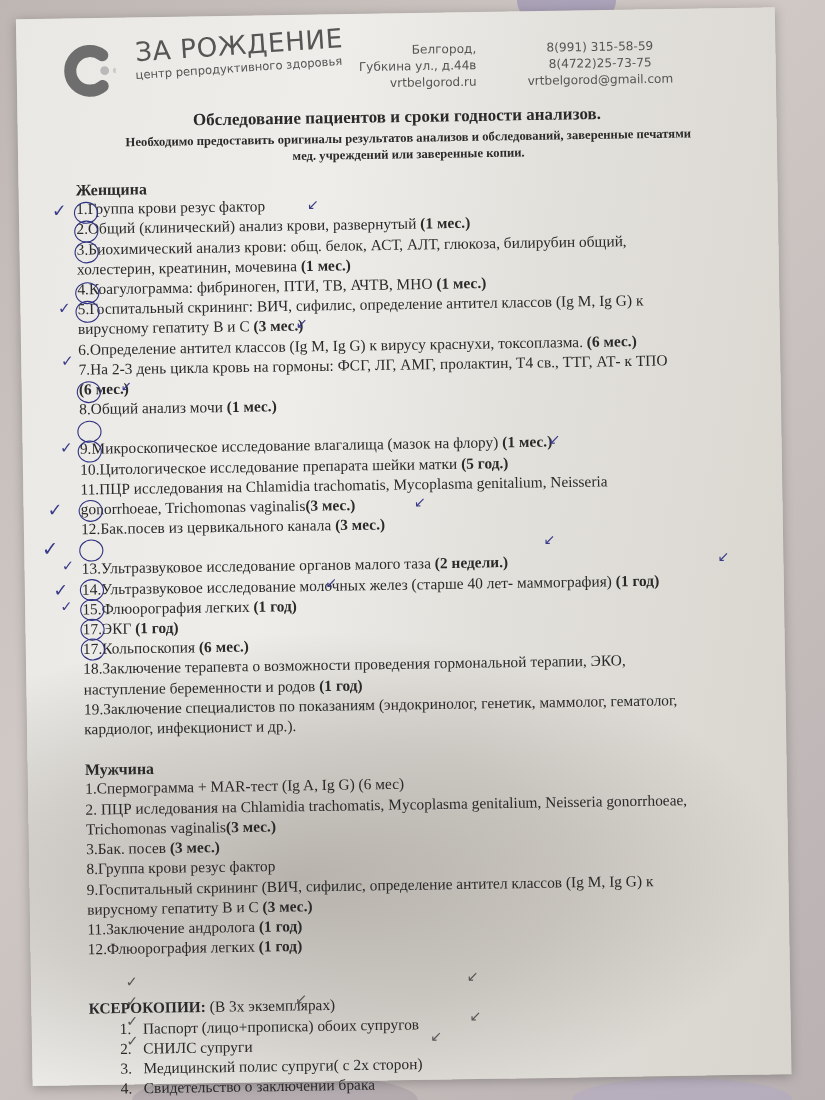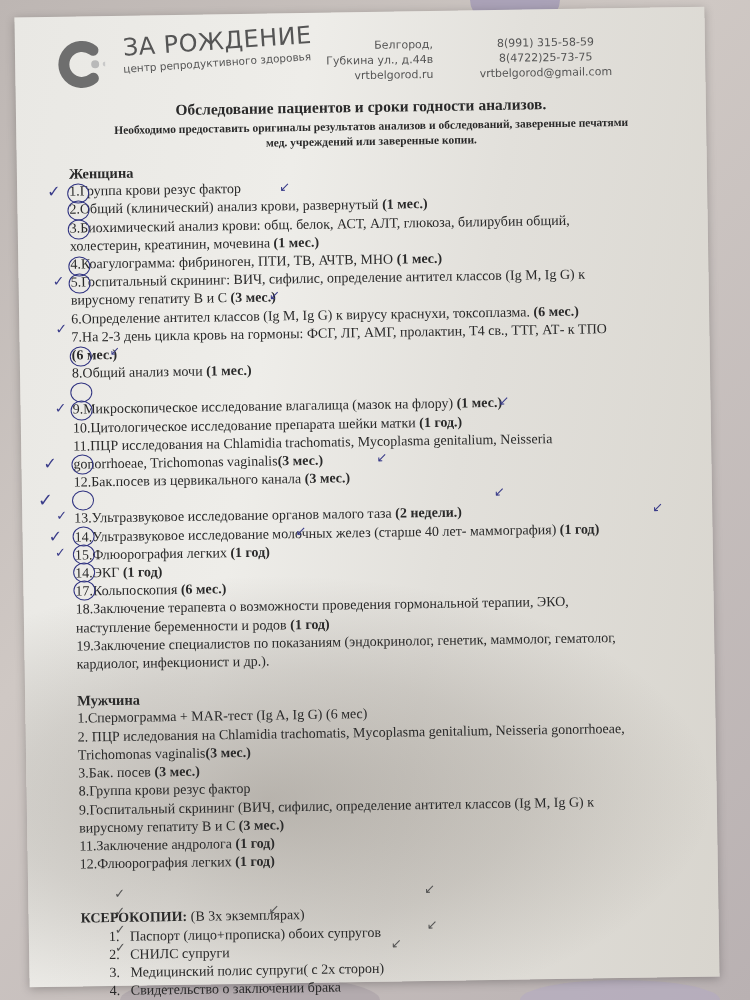--- a/index.html
+++ b/index.html
@@ -82,29 +82,29 @@
       <div class="line"><span>холестерин, креатинин, мочевина </span><b>(1 мес.)</b></div>
       <div class="line"><span>4.Коагулограмма: фибриноген, ПТИ, ТВ, АЧТВ, МНО </span><b>(1 мес.)</b></div>
       <div class="line"><span>5.Госпитальный скрининг: ВИЧ, сифилис, определение антител классов (Ig M, Ig G) к</span></div>
       <div class="line"><span>вирусному гепатиту В и С </span><b>(3 мес.)</b></div>
       <div class="line"><span>6.Определение антител классов (Ig M, Ig G) к вирусу краснухи, токсоплазма. </span><b>(6 мес.)</b></div>
       <div class="line"><span>7.На 2-3 день цикла кровь на гормоны: ФСГ, ЛГ, АМГ, пролактин, Т4 св., ТТГ, АТ- к ТПО</span></div>
       <div class="line"><b>(6 мес.)</b></div>
       <div class="line"><span>8.Общий анализ мочи </span><b>(1 мес.)</b></div>
       <div class="gap"></div>
       <div class="line"><span>9.Микроскопическое исследование влагалища (мазок на флору) </span><b>(1 мес.)</b></div>
-      <div class="line"><span>10.Цитологическое исследование препарата шейки матки </span><b>(1 год.)</b></div>
+      <div class="line"><span>10.Цитологическое исследование препарата шейки матки </span><b>(5 год.)</b></div>
       <div class="line j"><span>11.ПЦР исследования на Chlamidia trachomatis, Mycoplasma genitalium, Neisseria</span></div>
       <div class="line"><span>gonorrhoeae, Trichomonas vaginalis</span><b>(3 мес.)</b></div>
       <div class="line"><span>12.Бак.посев из цервикального канала </span><b>(3 мес.)</b></div>
       <div class="gap"></div>
       <div class="line"><span style="text-decoration:line-through 1px;text-decoration-color:transparent;">13.Ультразвуковое исследование органов малого таза </span><b>(2 недели.)</b></div>
       <div class="line"><span>14.Ультразвуковое исследование молочных желез (старше 40 лет- маммография) </span><b>(1 год)</b></div>
       <div class="line"><span>15.Флюорография легких </span><b>(1 год)</b></div>
-      <div class="line"><span>14.ЭКГ </span><b>(1 год)</b></div>
+      <div class="line"><span>17.ЭКГ </span><b>(1 год)</b></div>
       <div class="line"><span>17.Кольпоскопия </span><b>(6 мес.)</b></div>
       <div class="line j"><span>18.Заключение терапевта о возможности проведения гормональной терапии, ЭКО,</span></div>
       <div class="line"><span>наступление беременности и родов </span><b>(1 год)</b></div>
       <div class="line j"><span>19.Заключение специалистов по показаниям (эндокринолог, генетик, маммолог, гематолог,</span></div>
       <div class="line"><span>кардиолог, инфекционист и др.).</span></div>
 
       <div class="gap"></div>
       <div class="section-h">Мужчина</div>
       <div class="line"><span>1.Спермограмма + MAR-тест (Ig A, Ig G) (6 мес)</span></div>
       <div class="line"><span>2. ПЦР иcледования на Chlamidia trachomatis, Mycoplasma genitalium,  Neisseria gonorrhoeae,</span></div>

